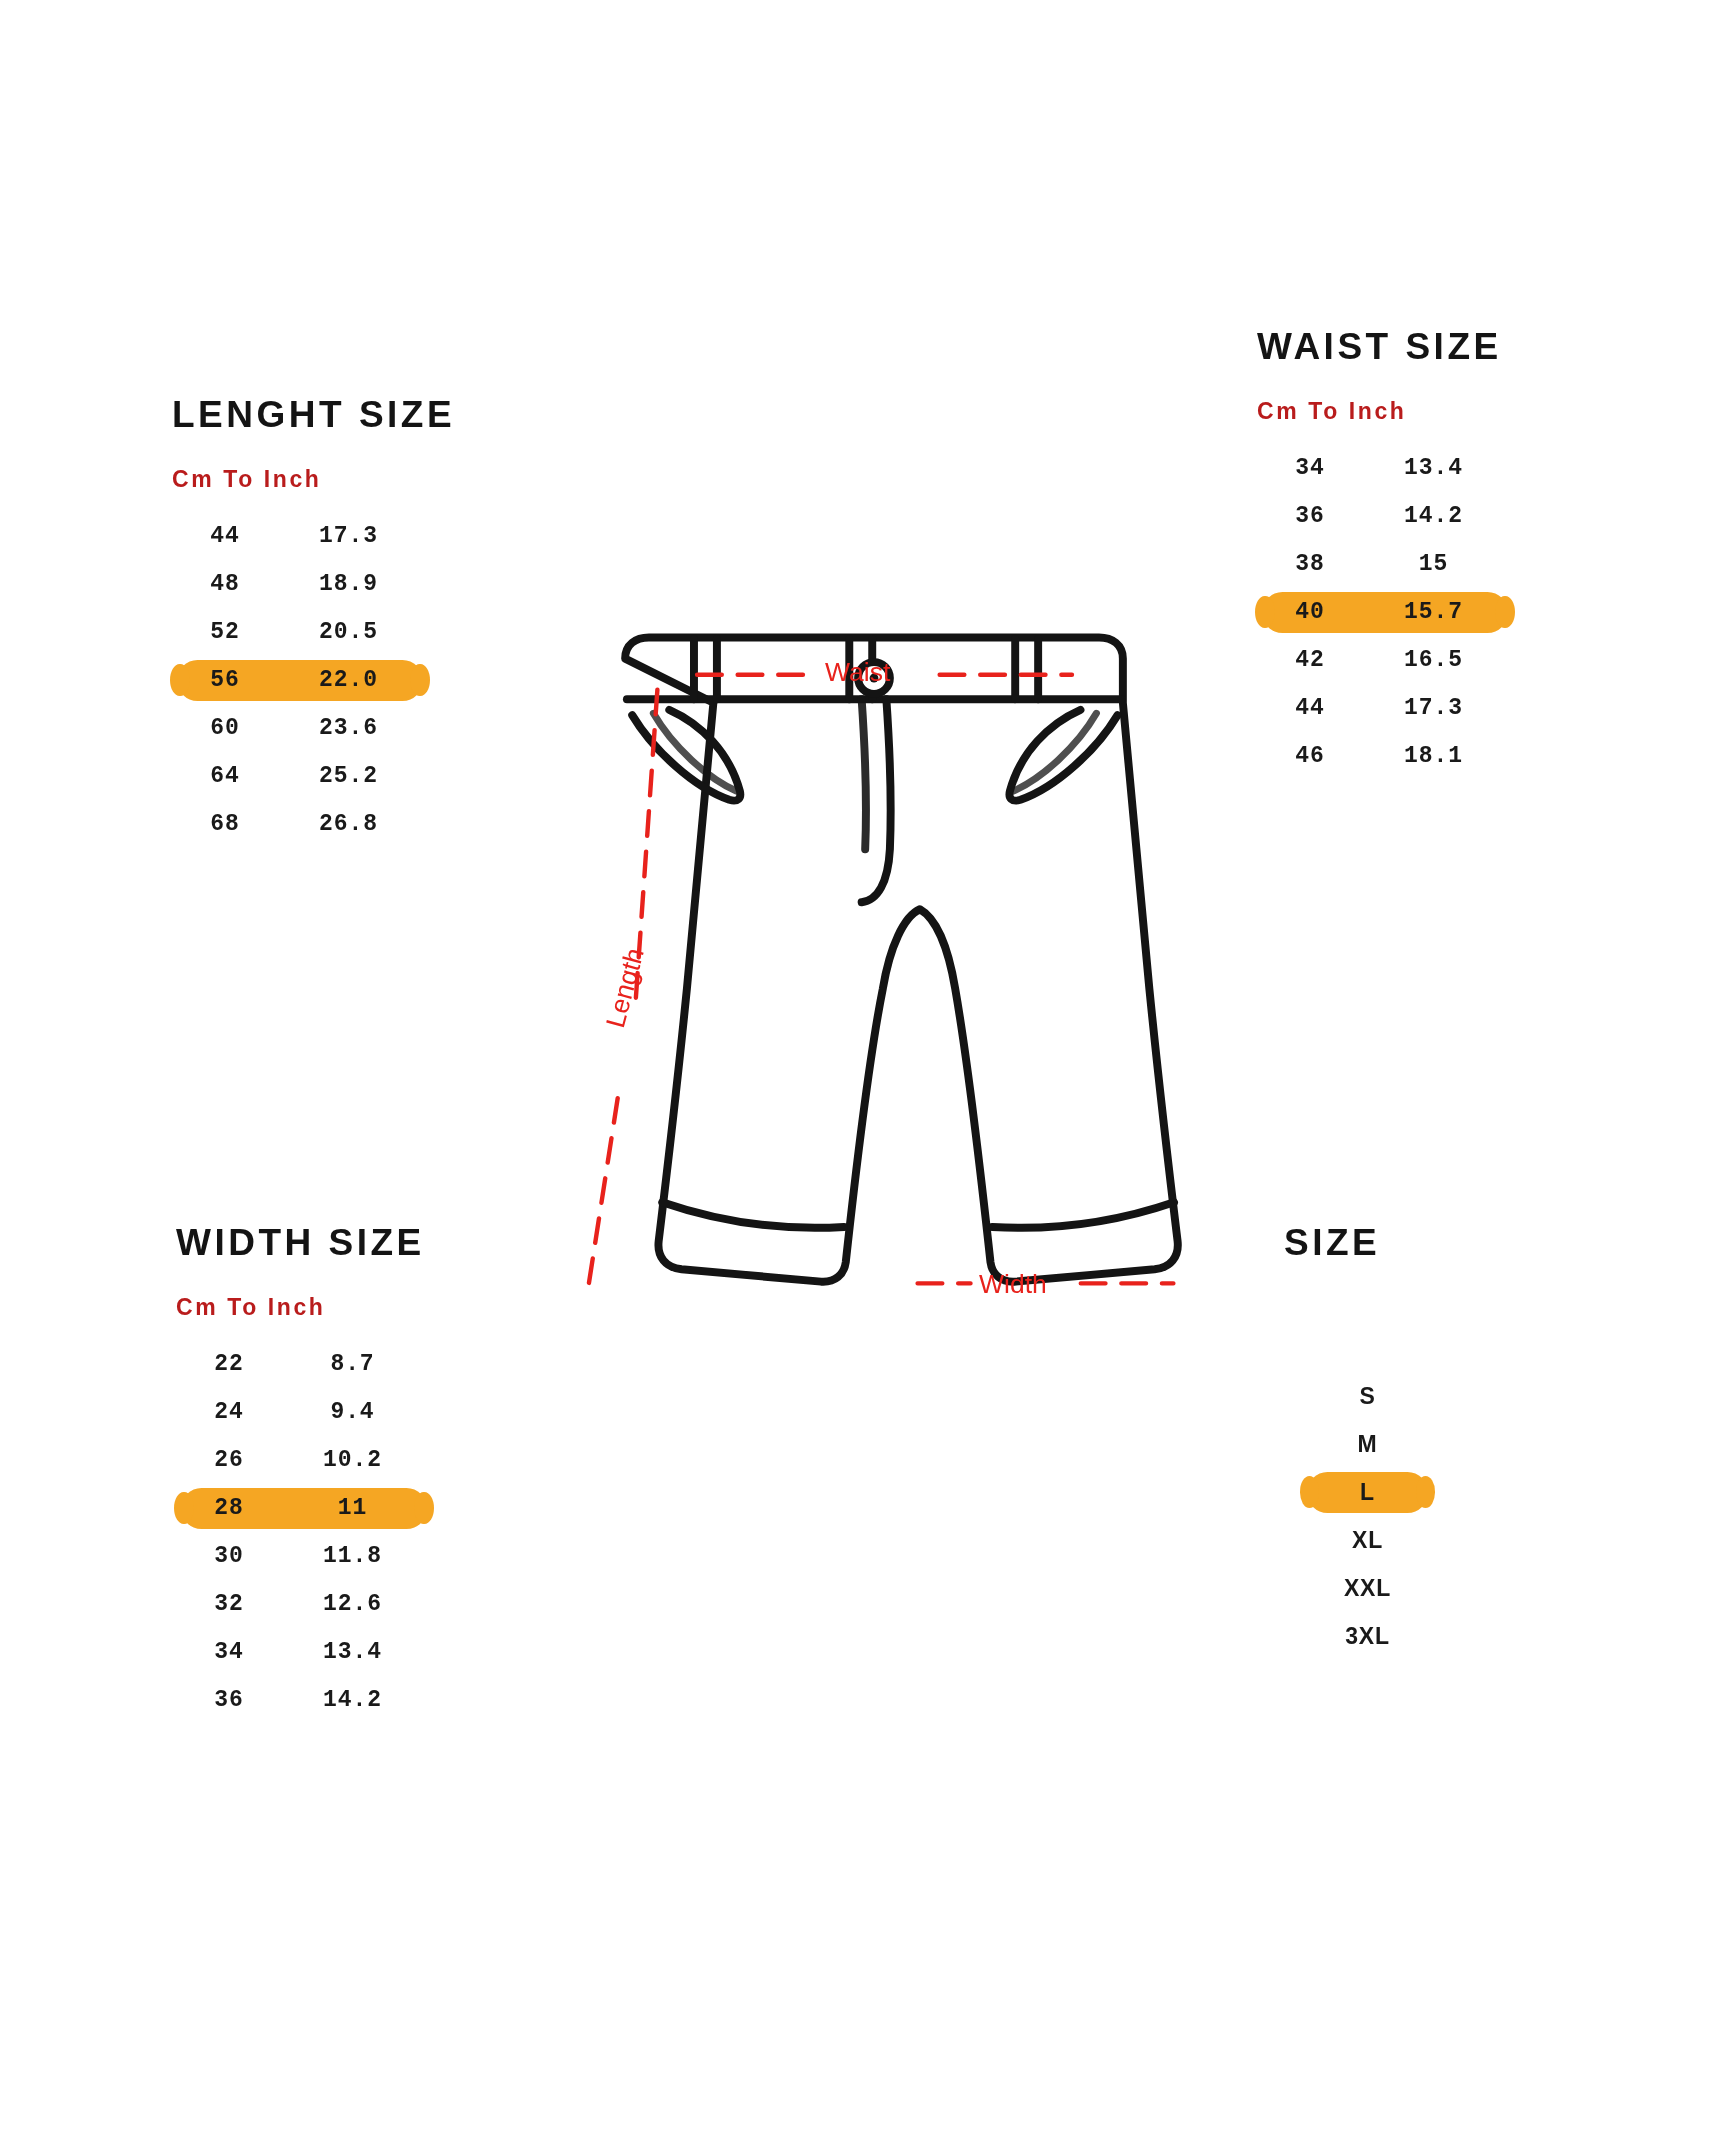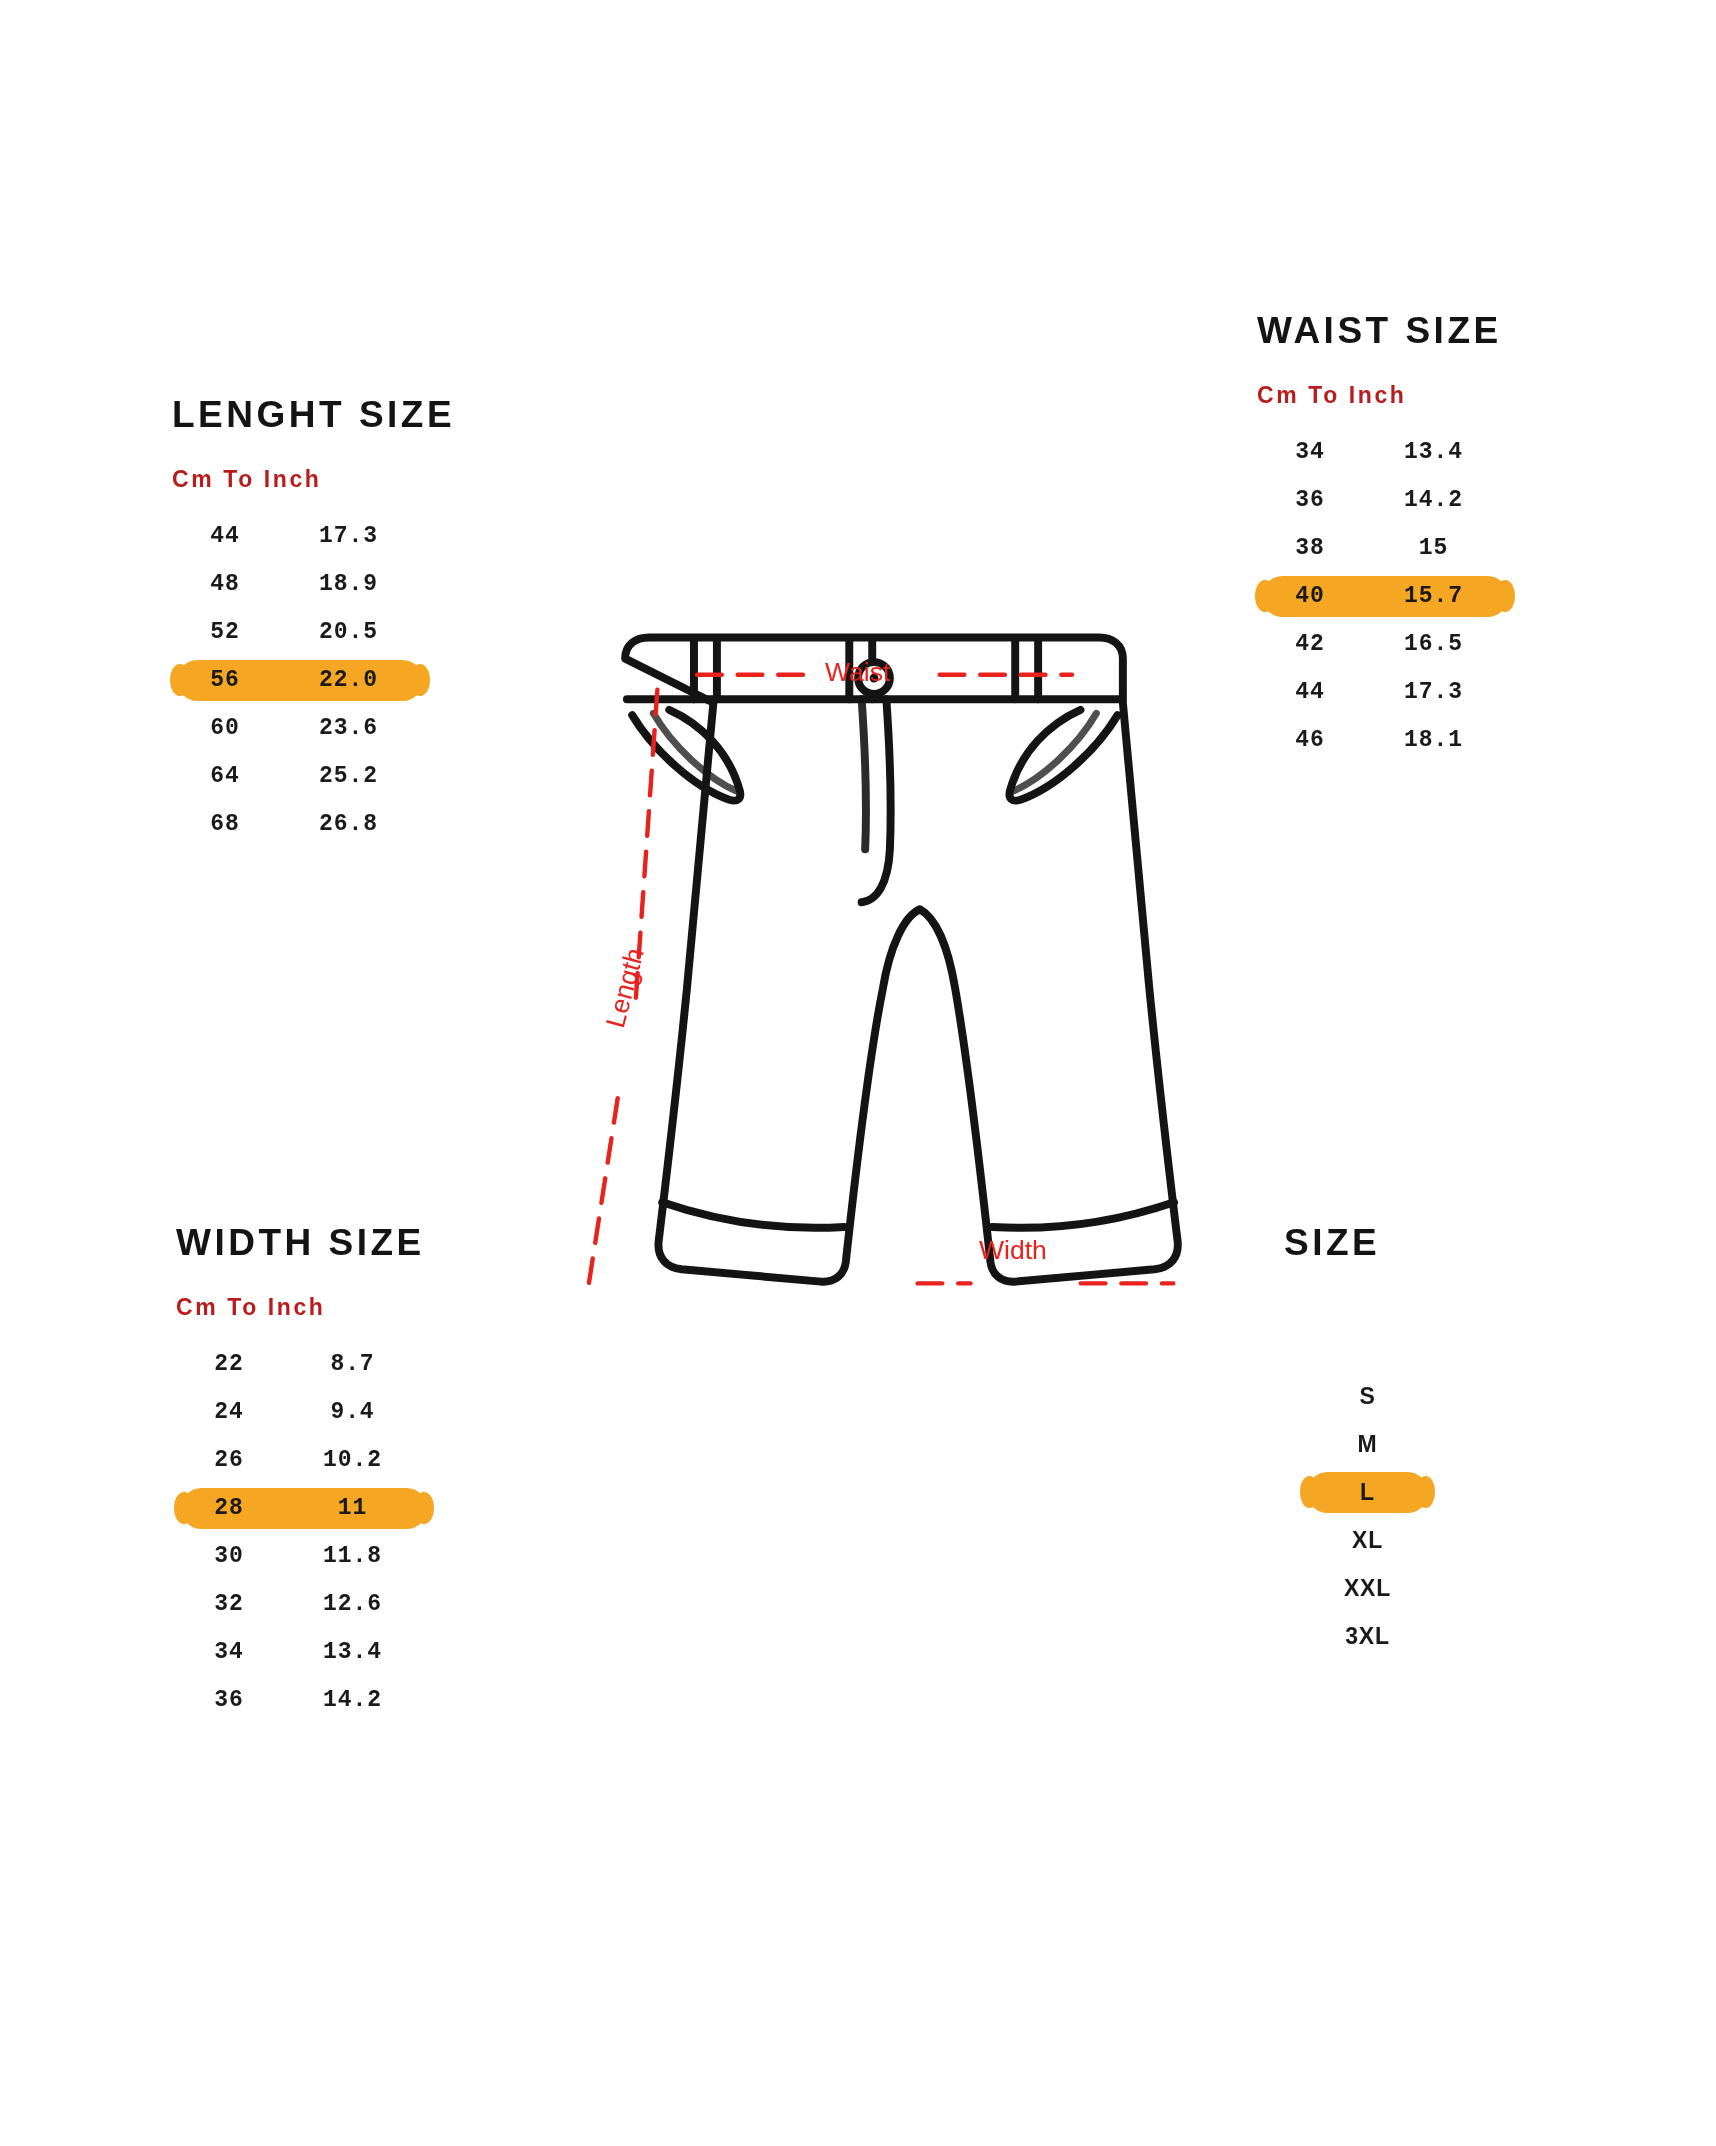--- a/index.html
+++ b/index.html
@@ -89,21 +89,21 @@
     right: -7px;
     top: 4.4px;
     width: 19.4px;
     height: 32px;
     background: #f5a623;
     border-radius: 50%;
   }
 
   
   #length-panel { left: 172px; top: 394px; }
-  #waist-panel  { left: 1257px; top: 310px; }
+  #waist-panel  { left: 1257px; top: 326px; }
   #width-panel  { left: 176px; top: 1222px; }
   #size-panel   { left: 1284px; top: 1222px; }
 
   #waist-panel .row,
   #length-panel .row,
   #width-panel .row { width: 256px; }
 
   
   .size-cols {
     display: flex;
@@ -136,21 +136,21 @@
   }
 
   .meas-label {
     position: absolute;
     color: #e8221c;
     font-size: 26.5px;
     font-family: "Liberation Sans", sans-serif;
     white-space: nowrap;
   }
   #waist-label  { left: 825px; top: 657px; }
-  #width-label  { left: 979px; top: 1235px; }
+  #width-label  { left: 979px; top: 1269px; }
   #length-label {
     left: 600px;
     top: 1023px;
     transform: rotate(-75deg);
     transform-origin: left top;
   }
 </style>
 </head>
 <body>
 

